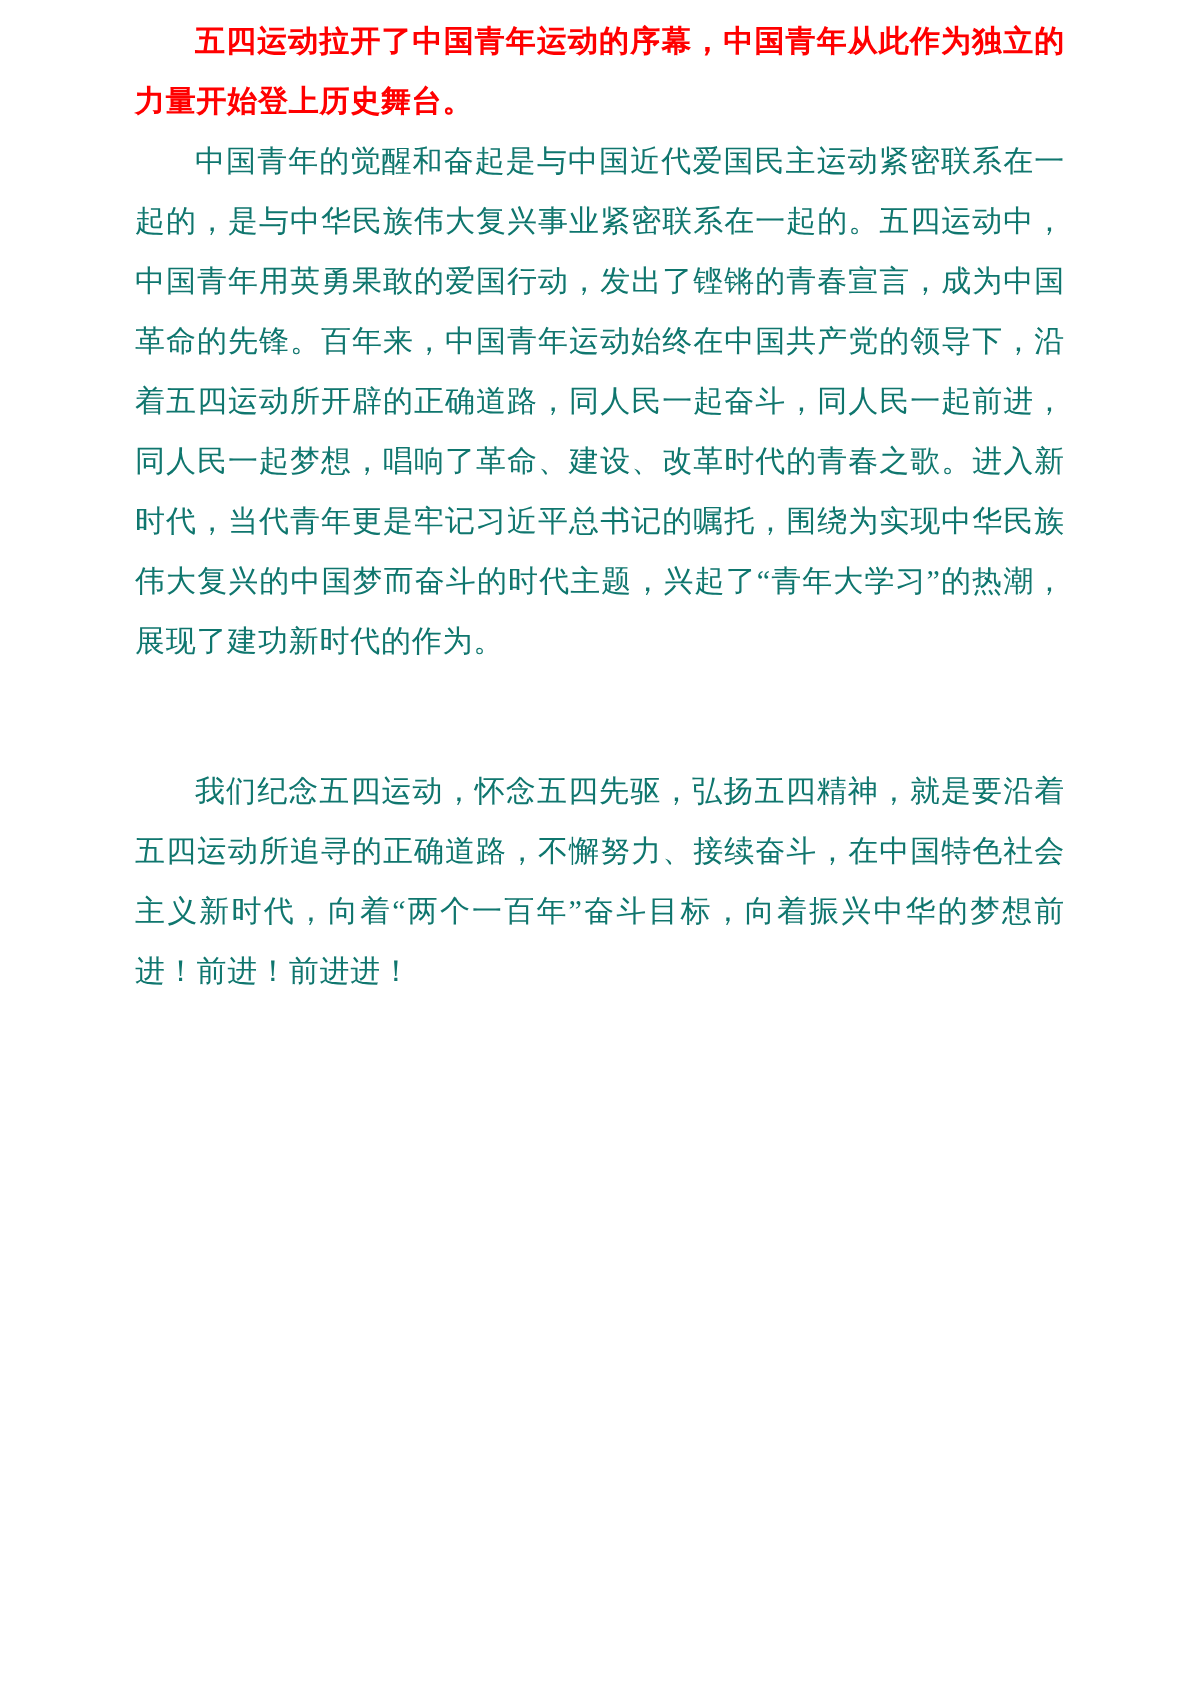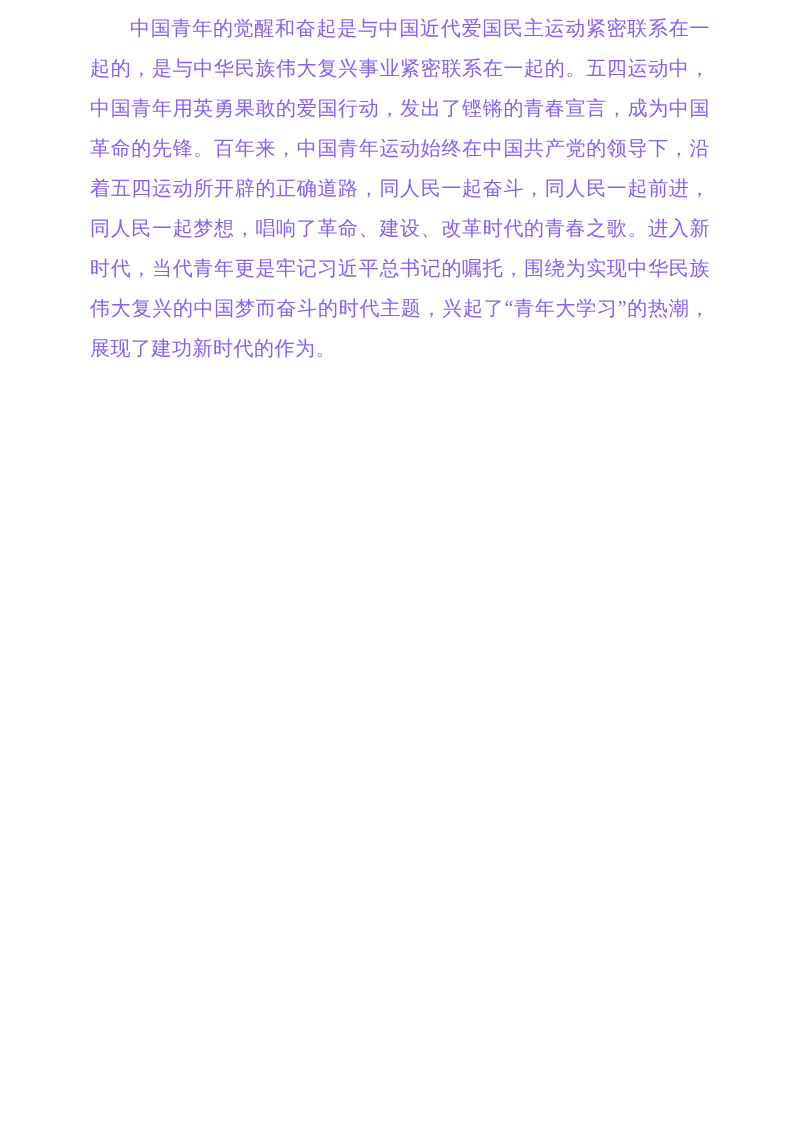--- a/index.html
+++ b/index.html
@@ -15,33 +15,35 @@
     background: #ffffff;
     box-sizing: border-box;
     padding: 8px 84px 0 90px;
     font-family: "Liberation Serif", "DejaVu Serif", serif;
     overflow: hidden;
   }
   .para {
     margin: 0;
     font-size: 20px;
     line-height: 40px;
-    color: #8b5cf6;
+    color: #0f766e;
     text-align: justify;
     text-indent: 2em;
     letter-spacing: 0.5px;
     word-break: break-all;
   }
   .para.lead {
     color: #ff0000;
     font-weight: bold;
   }
   .blank-line {
     height: 60px;
   }
 </style>
 </head>
 <body>
 
 <div class="page">
+  <p class="para lead">五四运动拉开了中国青年运动的序幕，中国青年从此作为独立的力量开始登上历史舞台。</p>
   <p class="para">中国青年的觉醒和奋起是与中国近代爱国民主运动紧密联系在一起的，是与中华民族伟大复兴事业紧密联系在一起的。五四运动中，中国青年用英勇果敢的爱国行动，发出了铿锵的青春宣言，成为中国革命的先锋。百年来，中国青年运动始终在中国共产党的领导下，沿着五四运动所开辟的正确道路，同人民一起奋斗，同人民一起前进，同人民一起梦想，唱响了革命、建设、改革时代的青春之歌。进入新时代，当代青年更是牢记习近平总书记的嘱托，围绕为实现中华民族伟大复兴的中国梦而奋斗的时代主题，兴起了“青年大学习”的热潮，展现了建功新时代的作为。</p>
   <div class="blank-line"></div>
+  <p class="para">我们纪念五四运动，怀念五四先驱，弘扬五四精神，就是要沿着五四运动所追寻的正确道路，不懈努力、接续奋斗，在中国特色社会主义新时代，向着“两个一百年”奋斗目标，向着振兴中华的梦想前进！前进！前进进！</p>
 </div>
 
 </body></html>

